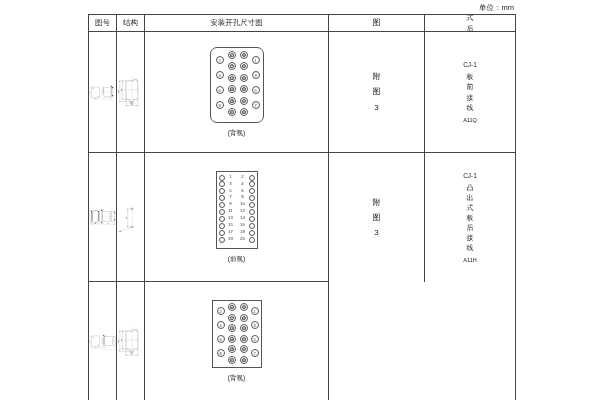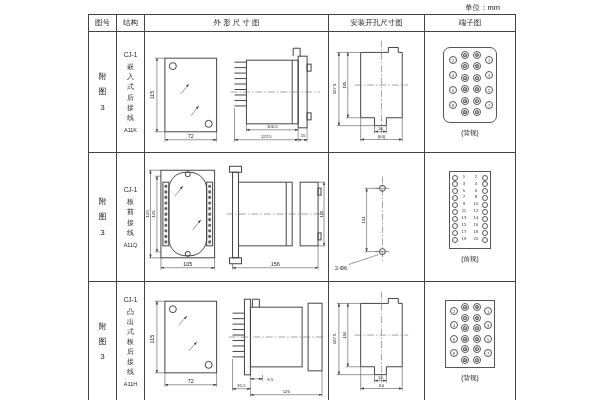--- a/index.html
+++ b/index.html
@@ -1,18 +1,18 @@
 <!DOCTYPE html>
 <html><head>
 <meta charset="utf-8">
 <style>
   html,body{margin:0;padding:0;background:#fff;}
   .page{position:relative;width:600px;height:400px;background:#fff;overflow:hidden;
         font-family:"Liberation Sans","DejaVu Sans",sans-serif;color:#222;}
-  .unit{position:absolute;top:3px;right:100px;font-size:7.5px;color:#222;}
+  .unit{position:absolute;top:3px;right:86px;font-size:7.5px;color:#222;}
   .tbl{position:absolute;left:88px;top:14px;width:426px;height:386px;
        display:grid;grid-template-columns:28px 28px 184px 96px 90px;
        grid-template-rows:17px 121px 129px 1fr;
        border-left:1px solid #444;border-top:1px solid #444;border-right:1px solid #444;}
   .c{border-right:1px solid #444;border-bottom:1px solid #444;position:relative;
      display:flex;align-items:center;justify-content:center;overflow:hidden;}
   .c:nth-child(5n){border-right:none;}
   .c.last{border-bottom:none;}
   .th{font-size:7.5px;color:#222;white-space:nowrap;text-align:center;}
   .figno{font-size:8px;line-height:1.9;white-space:pre-line;text-align:center;}
@@ -48,23 +48,21 @@
   </defs>
 </svg>
 
 <div class="page">
   <div class="unit">单位：mm</div>
 
   <div class="tbl">
 
     <div class="c th">图号</div>
     <div class="c th">结构</div>
-    <div class="c th">外 形 尺 寸 图</div>
     <div class="c th">安装开孔尺寸图</div>
-    <div class="c th">端子图</div>
 
     <div class="c">
       <div class="figno">附
 图
 3</div>
     </div>
     <div class="c structcell">
       <div class="model">CJ-1</div>
       <div class="stype">嵌入式后接线</div>
       <div class="scode">A11K</div>

